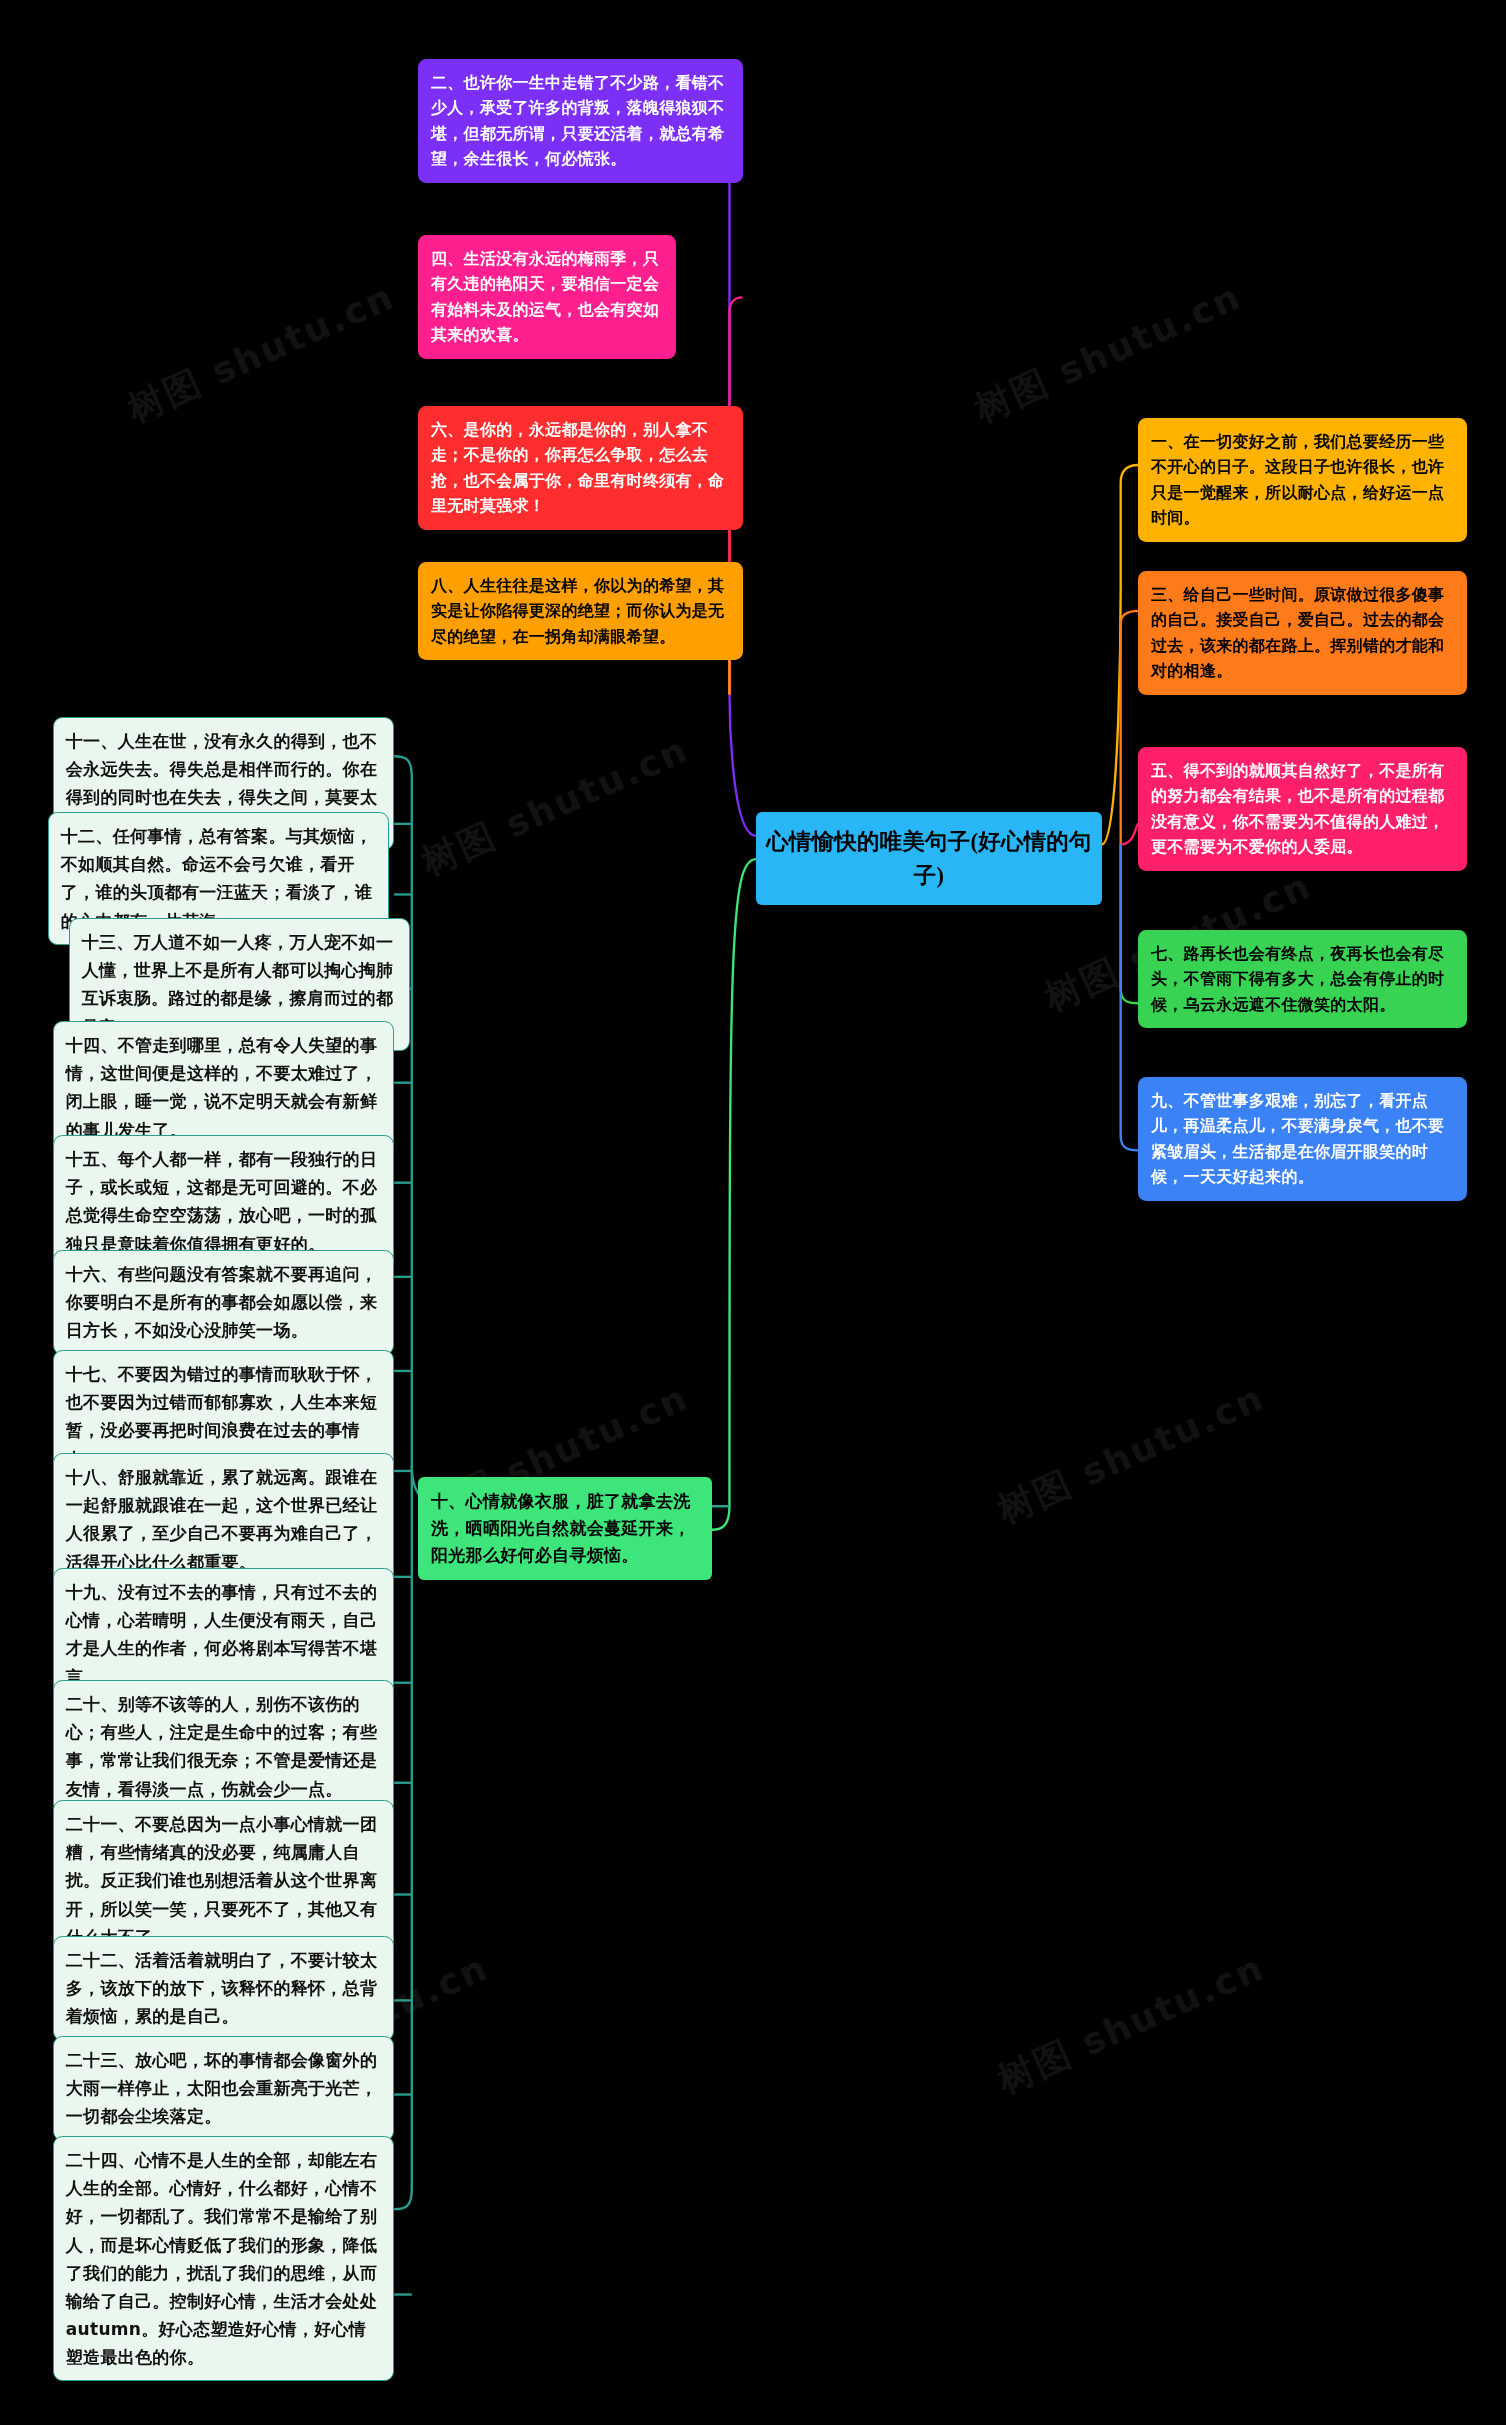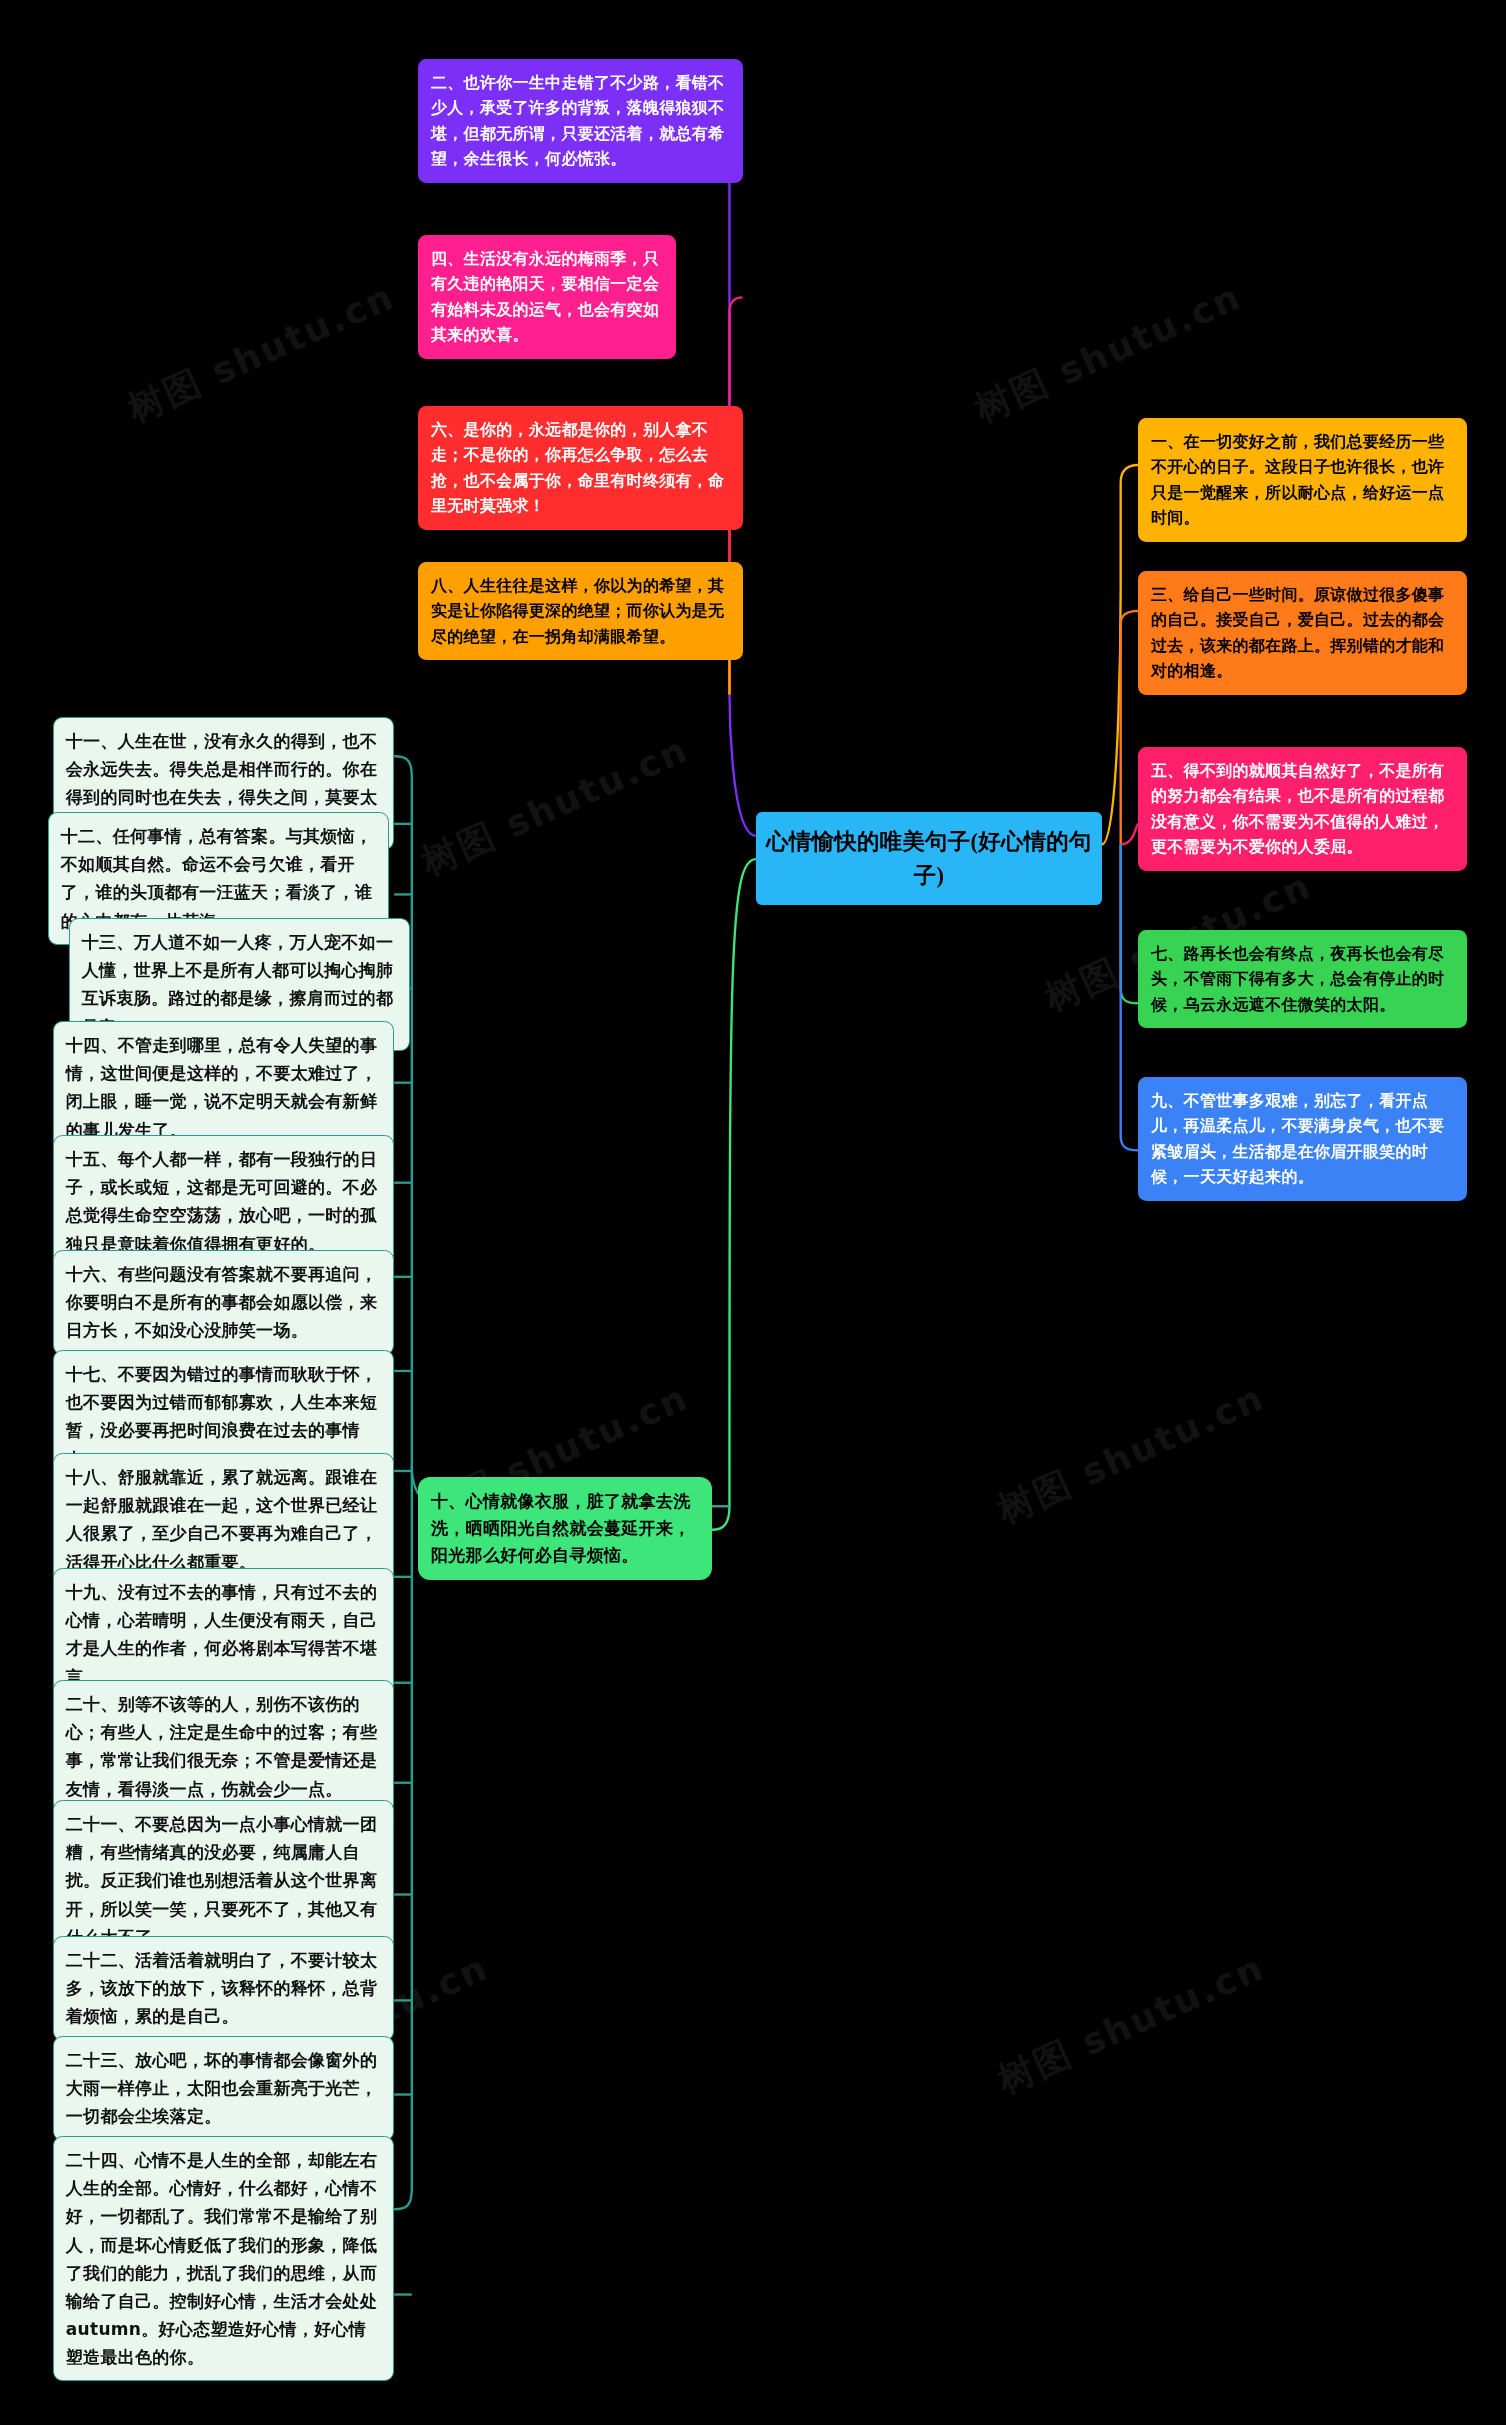--- a/index.html
+++ b/index.html
@@ -2,21 +2,21 @@
 <html style="font-size:9.4px"><head>
 <meta charset="utf-8">
 <style>
   html,body{margin:0;padding:0;background:#000;}
   body{width:1506px;height:2426px;position:relative;font-family:"DejaVu Sans","Liberation Sans",sans-serif;overflow:hidden;}
   .wm{position:absolute;color:rgba(255,255,255,0.07);font-size:36px;font-weight:bold;letter-spacing:2.4px;pointer-events:none;user-select:none;white-space:nowrap;}
   .node{position:absolute;box-sizing:border-box;border-radius:8.2px;padding:10.6px 13px;line-height:1.6;letter-spacing:0.3px;}
   .center{background:#29b6f6;color:#000;font-size:22.4px;font-weight:bold;text-align:center;border-radius:5.9px;line-height:1.5;padding:13px 1px;font-family:Liberation Serif, serif;}
   .right-node{font-size:16px;color:#000;font-weight:bold;}
   .left-node{font-size:17px;font-weight:bold;border:1.8px solid #2a9d8f;background:#eaf7ef;color:#111;border-radius:9.4px;padding:9.4px 11.8px;line-height:1.65;}
-  .green-node{background:#3ee57a;color:#000;font-size:17px;font-weight:bold;border-radius:12px;line-height:1.6;}
+  .green-node{background:#3ee57a;color:#000;font-size:17px;font-weight:bold;border-radius:6px;line-height:1.6;}
   svg.links{position:absolute;left:0;top:0;width:1506px;height:2426px;pointer-events:none;}
 </style>
 </head>
 <body>
 
 <div class="wm" style="left:118px;top:329px;transform:rotate(-24deg);">树图 shutu.cn</div>
 <div class="wm" style="left:965px;top:329px;transform:rotate(-24deg);">树图 shutu.cn</div>
 <div class="wm" style="left:412px;top:782px;transform:rotate(-24deg);">树图 shutu.cn</div>
 <div class="wm" style="left:1035px;top:918px;transform:rotate(-24deg);">树图 shutu.cn</div>
 <div class="wm" style="left:412px;top:1430px;transform:rotate(-24deg);">树图 shutu.cn</div>

